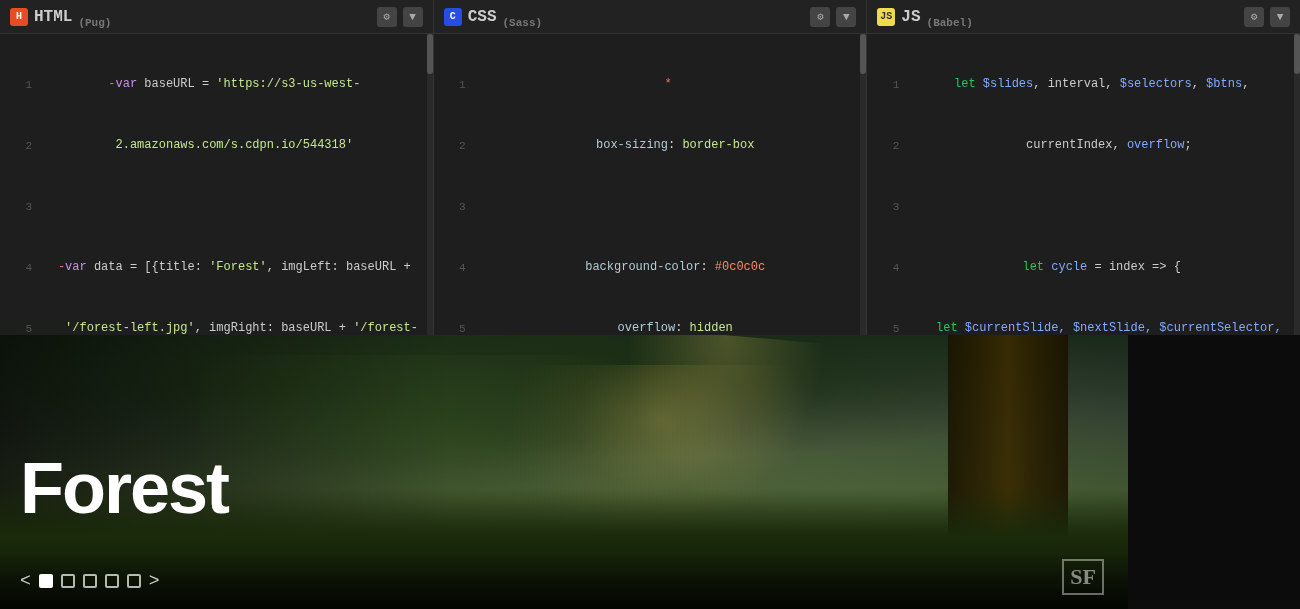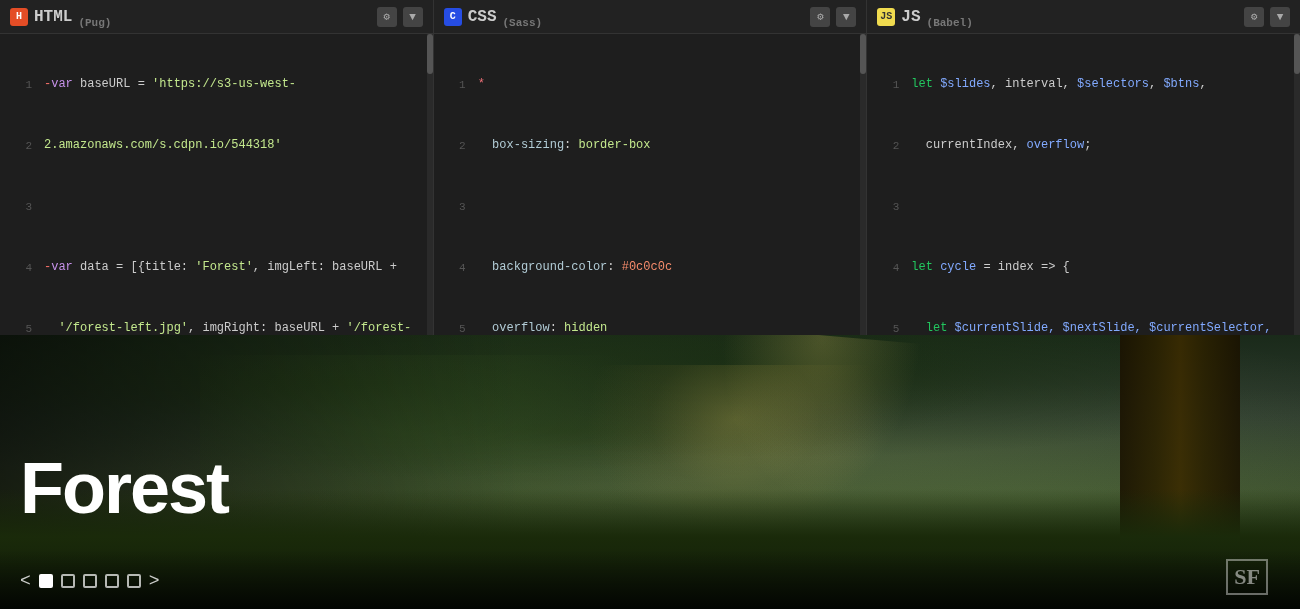--- a/index.html
+++ b/index.html
@@ -118,20 +118,21 @@
       margin-right: 12px;
       user-select: none;
       font-size: 11px;
       padding-top: 1px;
     }
 
     .line-code {
       flex: 1;
       font-size: 12px;
       color: #ccc;
+      text-align: center;
     }
 
     
     .kw-red { color: #f8706a; }
     .kw-var { color: #c792ea; }
     .kw-str { color: #c3e88d; }
 
     
     .css-selector { color: #f07178; }
     .css-prop { color: #b2ccd6; margin-top: 12px; }
@@ -155,21 +156,21 @@
     .scroll-thumb {
       position: absolute;
       right: 0;
       width: 6px;
       background: #555;
       border-radius: 3px;
     }
 
     
     .preview-area {
-      width: 1300px;
+      width: 1128px;
       height: 274px;
       position: relative;
       background: #2d3a2e;
       overflow: hidden;
     }
 
     .preview-bg {
       width: 100%;
       height: 100%;
       background: 
@@ -234,21 +235,21 @@
     }
 
     .nav-dot.active {
       background: #fff;
     }
 
     
     .sf-logo {
       position: absolute;
       bottom: 14px;
-      right: 32px;
+      right: 24px;
       color: rgba(255,255,255,0.5);
       font-size: 22px;
       font-weight: bold;
       font-family: serif;
       border: 2px solid rgba(255,255,255,0.4);
       padding: 3px 6px;
     }
 
     
     .preview-overlay-left {

